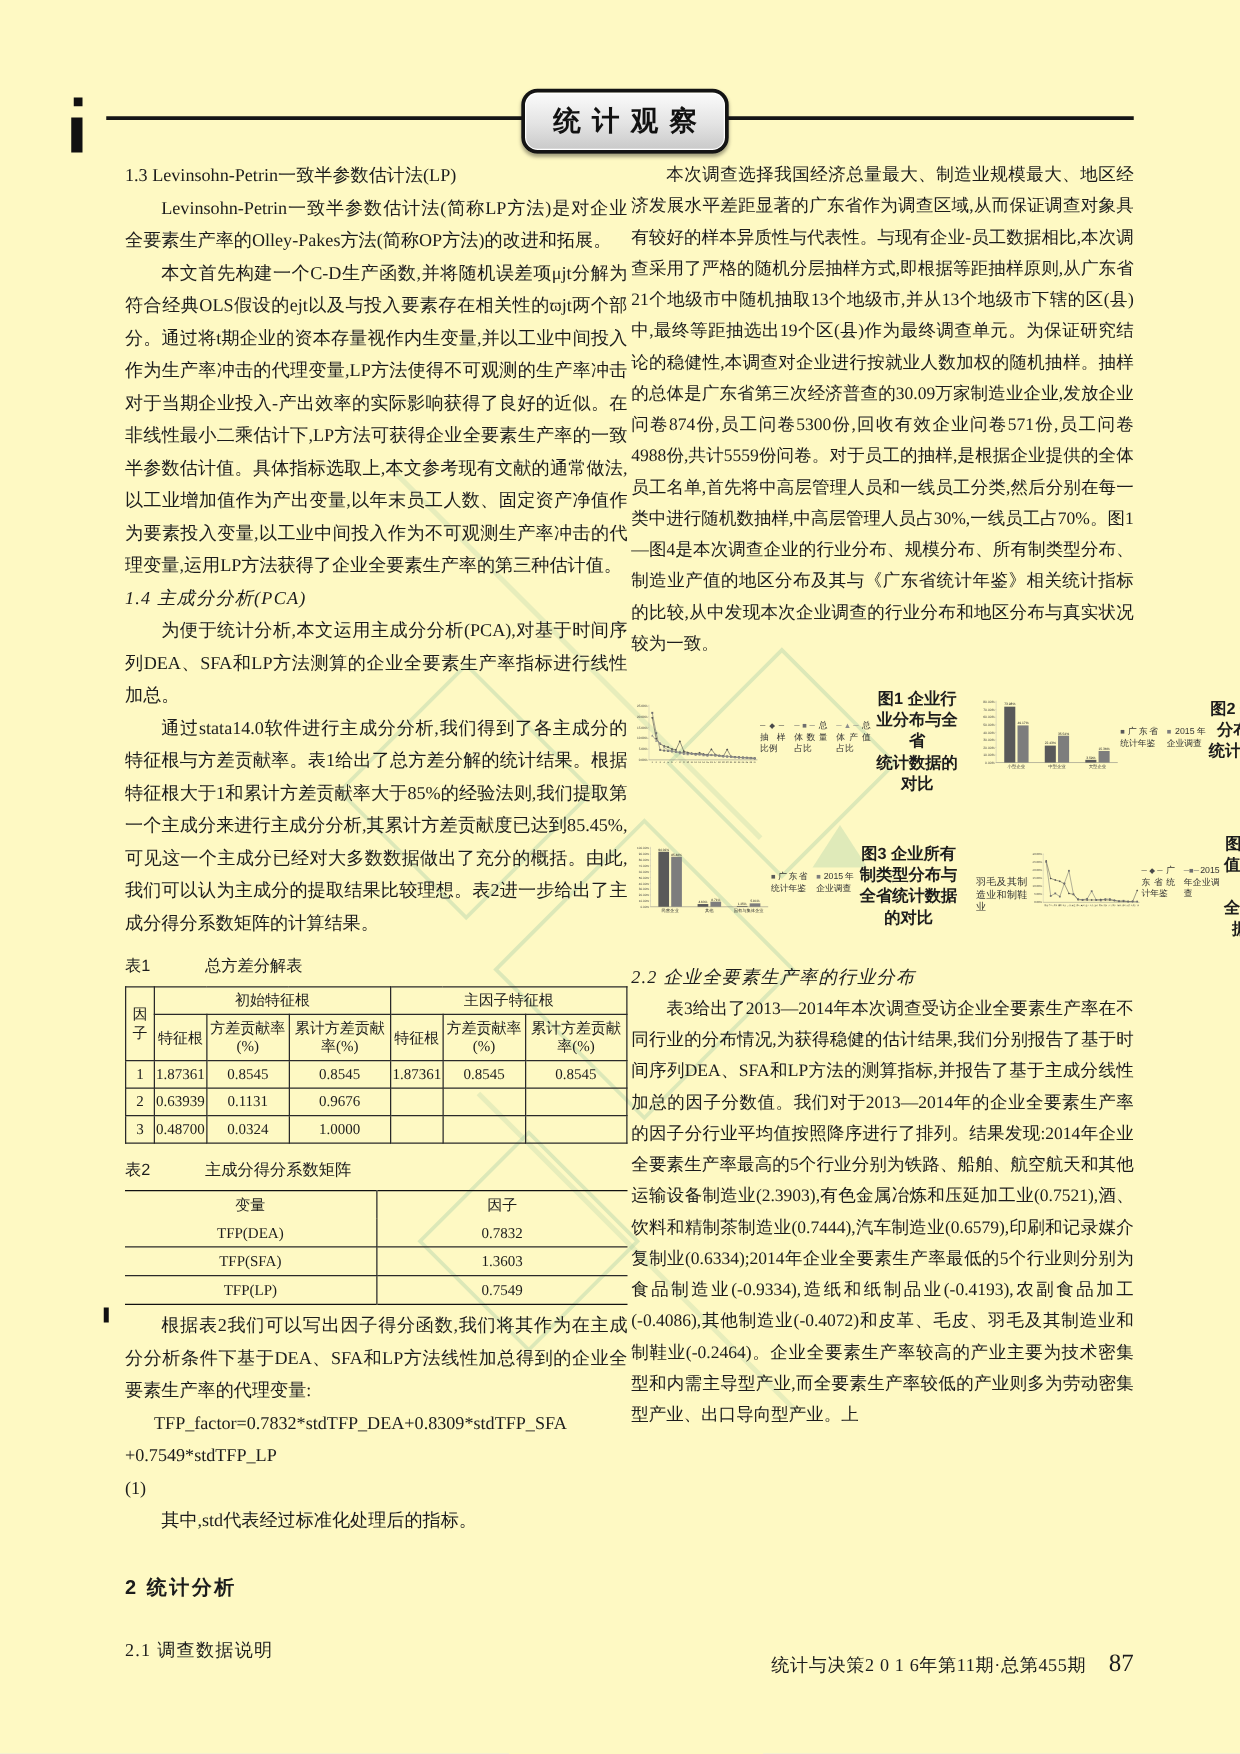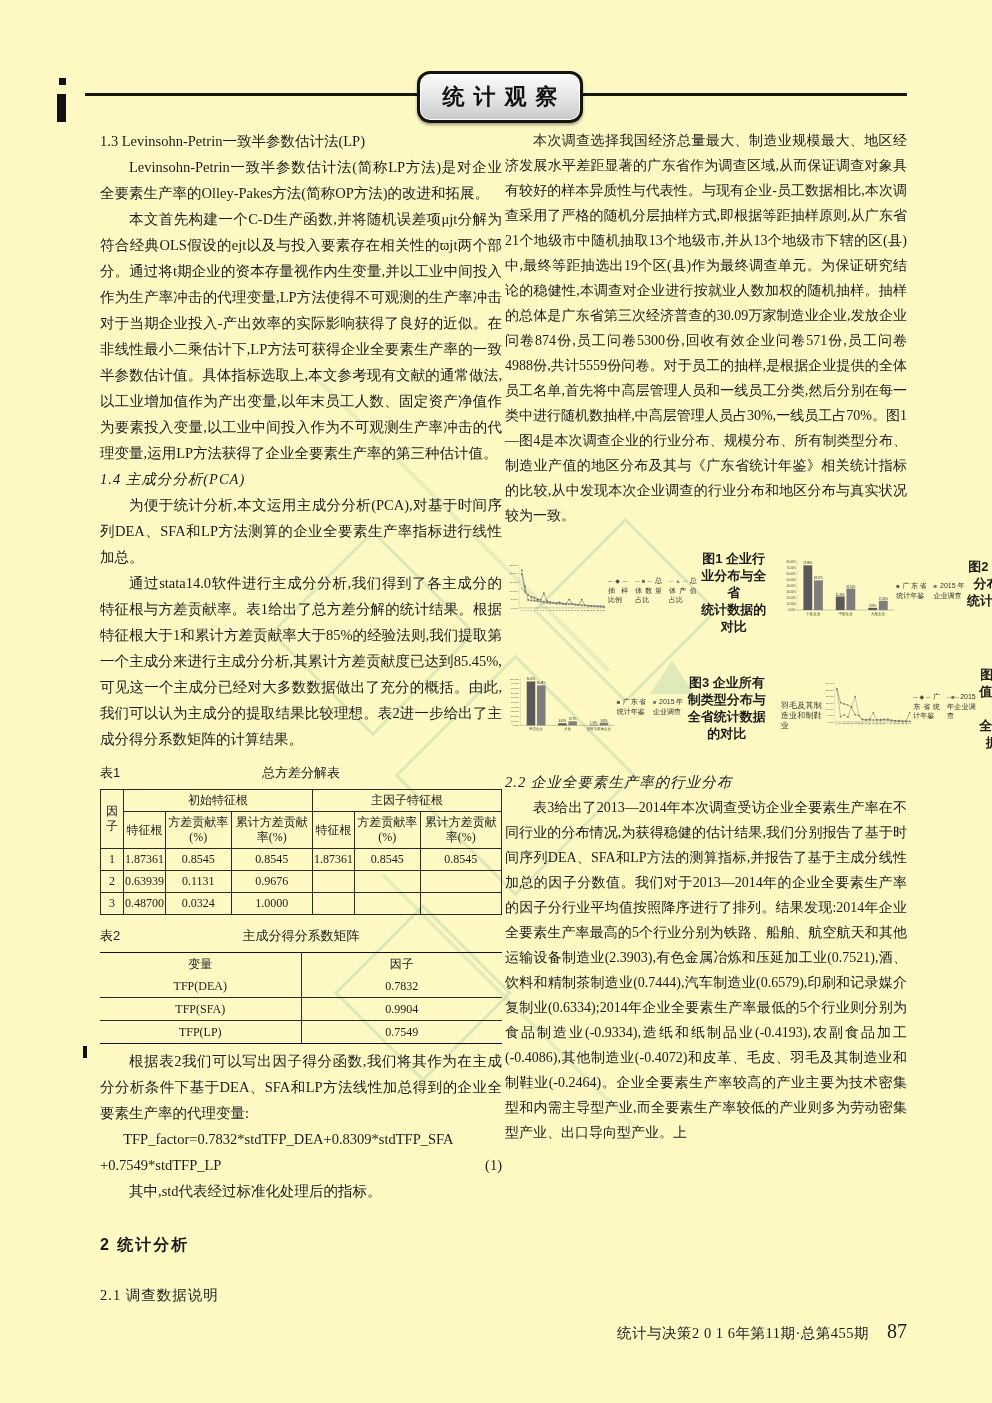--- a/index.html
+++ b/index.html
@@ -28,34 +28,34 @@
   .col p.para{margin:0;text-indent:2em;}
   .h-plain{font-size:14.5px;}
   .h-kai{font-style:italic;font-size:14.5px;letter-spacing:1px;}
   .h-bold{font-family:"Liberation Sans","DejaVu Sans",sans-serif;font-weight:bold;font-size:16px;
           margin:28px 0 24px;letter-spacing:2px;}
   .h-kai-sub{font-size:14.5px;margin:6px 0 14px;letter-spacing:1px;}
   
   .tbl-cap{display:flex;align-items:baseline;font-weight:normal;font-size:13px;margin:8px 0 3px;
            font-family:"Liberation Sans","DejaVu Sans",sans-serif;}
   .tbl-cap .lab{width:64px;text-align:left;}
-  .tbl-cap .ttl{flex:1;text-align:center;}
+  .tbl-cap .ttl{flex:1;}
   .tbl-cap .sp{width:64px;}
   table{border-collapse:collapse;width:100%;font-size:12px;text-align:center;line-height:15px;
         font-family:"Liberation Serif","DejaVu Serif",serif;margin-bottom:4px;}
   table.t1 td{border:1px solid #2a2a2a;padding:3px 1px;}
   table.t1{border-top:1.5px solid #111;border-bottom:1.5px solid #111;}
   table.t2{border-top:1.5px solid #111;border-bottom:1.5px solid #111;}
   table.t2 td{border:0;border-bottom:1px solid #2a2a2a;padding:3.5px 1px;}
   table.t2 tr:last-child td{border-bottom:0;}
   table.t2 td:first-child{border-right:1px solid #2a2a2a;width:50%;}
   
   .formula{margin:0;}
   .formula .l1{text-indent:1.6em;}
-  .formula .l2{display:flex;justify-content:space-between;}
+  .formula .l2{display:flex;justify-content:space-between;flex-direction:column;}
   
   .figures{display:grid;grid-template-columns:1fr 1fr;column-gap:10px;row-gap:4px;margin:6px 0 8px;}
   .figure{display:flex;flex-direction:row;align-items:center;}
   .fig-title{font-size:8px;color:#333;font-family:"Liberation Sans",sans-serif;line-height:10px;height:10px;}
   .fig-title:empty{display:none;}
   svg.chart{width:196px;height:112px;display:block;}
   .fig-legend{display:flex;gap:7px;justify-content:center;font-size:7px;color:#333;line-height:9px;
               font-family:"Liberation Sans",sans-serif;}
   .fig-legend .mk{font-size:6px;margin-right:1px;}
   .fig-caption{font-family:"Liberation Sans","DejaVu Sans",sans-serif;font-weight:bold;font-size:13px;
@@ -163,21 +163,21 @@
           <td>因子</td>
         </tr>
       </thead>
       <tbody>
           <tr>
             <td>TFP(DEA)</td>
             <td>0.7832</td>
           </tr>
           <tr>
             <td>TFP(SFA)</td>
-            <td>0.9904</td>
+            <td>1.3603</td>
           </tr>
           <tr>
             <td>TFP(LP)</td>
             <td>0.7549</td>
           </tr>
         </tbody>
     </table>
 
     <p class="para">根据表2我们可以写出因子得分函数,我们将其作为在主成分分析条件下基于DEA、SFA和LP方法线性加总得到的企业全要素生产率的代理变量:</p>
     <div class="formula">

